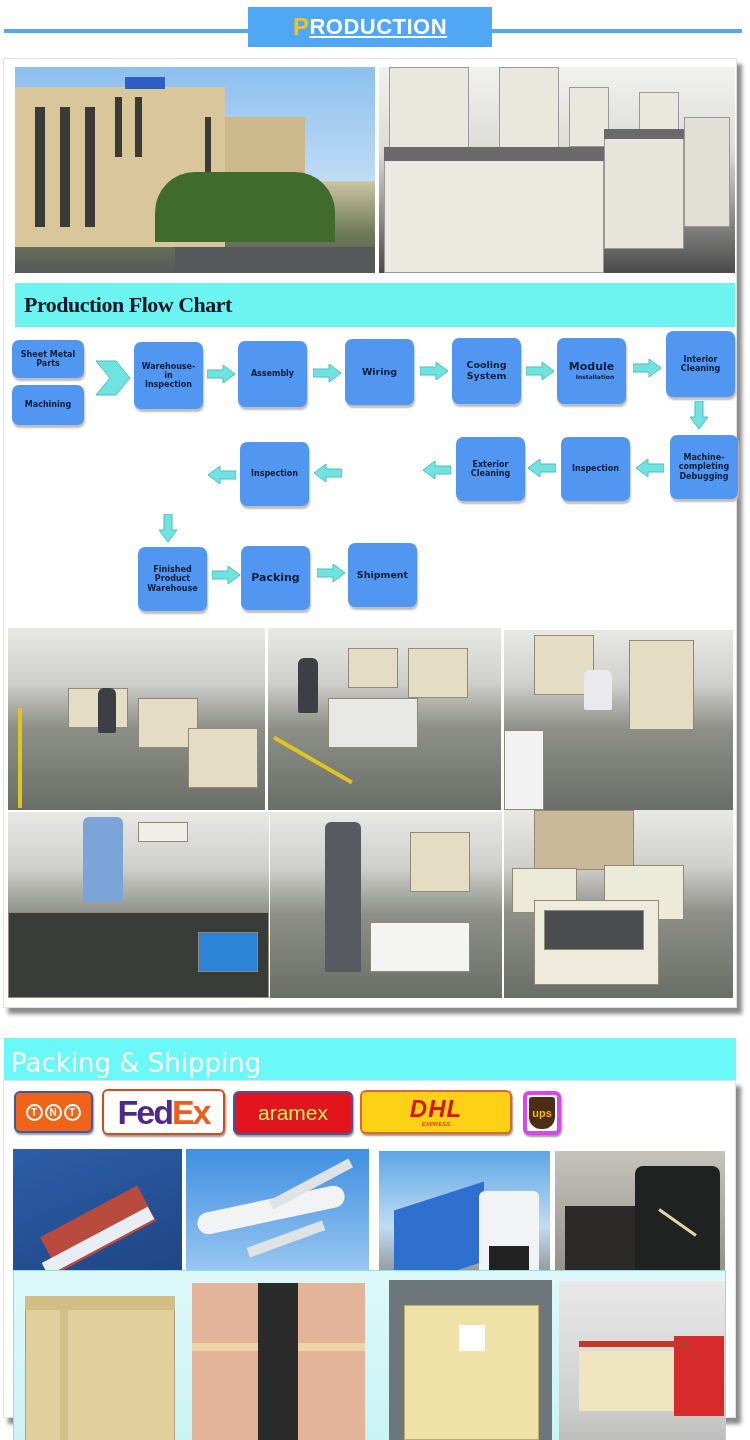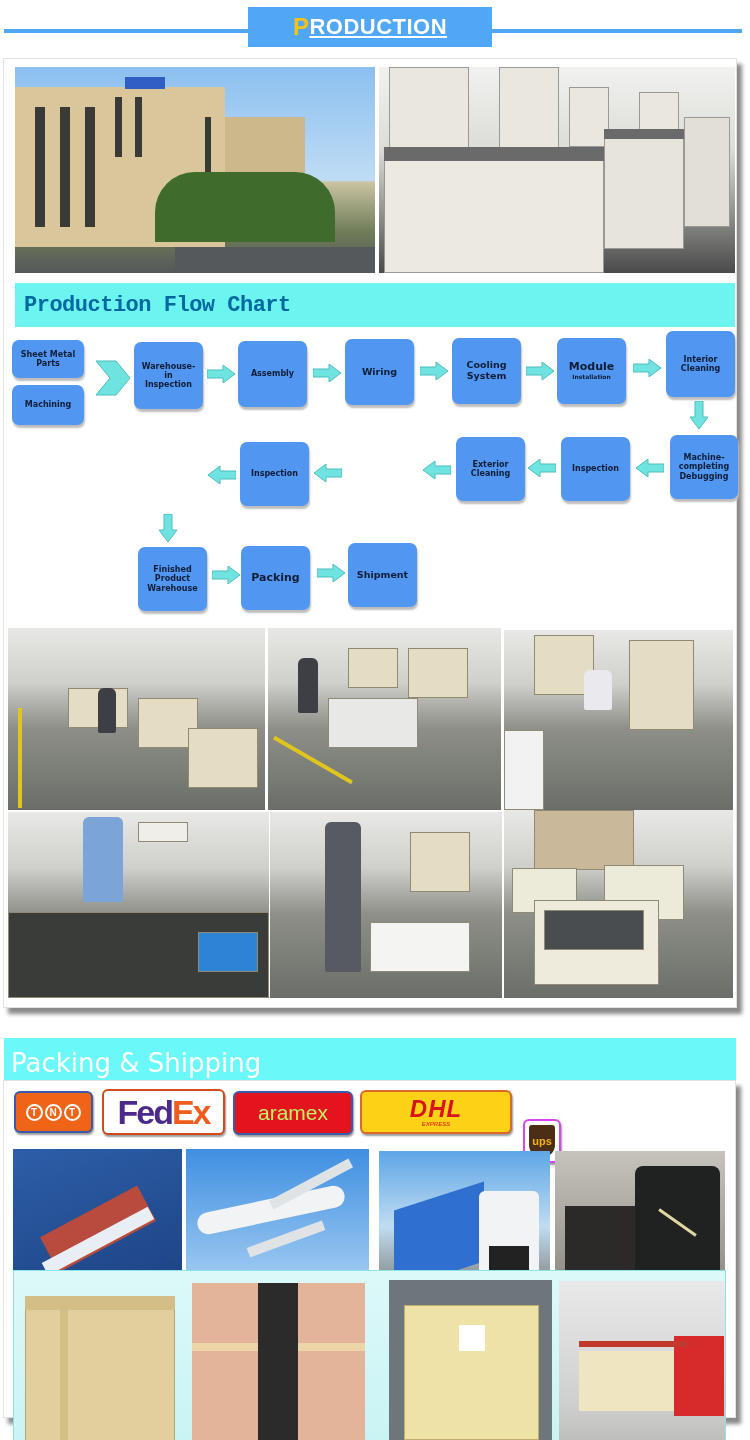--- a/index.html
+++ b/index.html
@@ -29,28 +29,28 @@
   .ph-building .logo { position: absolute; left: 110px; top: 10px; width: 40px; height: 12px; background: #2f5fc2; }
 
   .ph-machines { left: 375px; top: 8px; width: 356px; height: 206px;
     background: linear-gradient(180deg, #f1f1ef 0%, #dcdcd8 40%, #4a4a4a 100%); }
   .ph-machines .cab { position: absolute; background: #eae7df; border: 1px solid #999; }
   .ph-machines .lid { position: absolute; background: #6a6a6a; }
 
   
   .flow-title { position: absolute; left: 11px; top: 224px; width: 720px; height: 44px; background: #6bf4f0;
     display: flex; align-items: center; padding-left: 9px; }
-  .flow-title span { color: #0369a1; font-weight: bold; font-size: 22px; font-family: Liberation Mono, monospace; letter-spacing: -0.5px; }
+  .flow-title span { color: #0f172a; font-weight: bold; font-size: 22px; font-family: Liberation Serif, serif; letter-spacing: -0.5px; }
 
   .node { position: absolute; background: #5196f0; border-radius: 7px; box-shadow: 1px 3px 2px #bdbdbd;
     display: flex; align-items: center; justify-content: center; text-align: center; color: #0f1e37;
     font-weight: bold; font-family: "DejaVu Sans", sans-serif; line-height: 1.15; padding: 2px; white-space: pre-line; }
   .sz-s { font-size: 8px; }
   .sz-m { font-size: 9.5px; }
-  .sz-l { font-size: 11px; }
+  .sz-l { font-size: 11px; text-align: right; }
 
   .arr-r, .arr-l, .arr-d { position: absolute; }
   .arr-r svg, .arr-l svg, .arr-d svg { display: block; }
 
   
   .wp { position: absolute; overflow: hidden; }
   .floor { background: linear-gradient(180deg, #e8e8e6 0%, #cfcfcb 30%, #8d8f88 55%, #6b6d68 100%); }
   .wp .unit { position: absolute; background: #e4ddc3; border: 1px solid #8f8a76; }
   .wp .stripe { position: absolute; background: #e0c51f; }
   .wp .person { position: absolute; background: #3d3f45; border-radius: 6px 6px 2px 2px; }
@@ -71,21 +71,21 @@
     line-height: 13px; text-align: center; font-size: 10px; margin: 0 1px; }
   .c-fedex { left: 98px; top: 8px; width: 123px; height: 46px; background: #fff; border: 2px solid #d14b1d; }
   .c-fedex .fed { color: #4c2a8c; font-weight: bold; font-size: 34px; letter-spacing: -2px; }
   .c-fedex .ex { color: #ef5c1e; font-weight: bold; font-size: 34px; letter-spacing: -2px; }
   .c-aramex { left: 229px; top: 10px; width: 120px; height: 44px; background: #e3141d; border: 2px solid #3a5aa8; }
   .c-aramex span { color: #bef264; font-size: 21px; }
   .c-dhl { left: 356px; top: 9px; width: 152px; height: 44px; background: #fdd216; border: 2px solid #d9682a;
     flex-direction: column; }
   .c-dhl .dhl { color: #d7131c; font-weight: bold; font-style: italic; font-size: 24px; letter-spacing: 1px; line-height: 1; }
   .c-dhl .exp { color: #d7131c; font-style: italic; font-size: 6px; line-height: 1; }
-  .c-ups { left: 519px; top: 10px; width: 38px; height: 44px; background: #fff; border: 2px solid #d946ef; margin-top: 28px; }
+  .c-ups { left: 519px; top: 10px; width: 38px; height: 44px; background: #fff; border: 4px solid #d946ef; }
   .c-ups span { display: flex; align-items: center; justify-content: center; width: 26px; height: 32px; background: #4b2e15;
     border-radius: 3px 3px 12px 12px; color: #f5b417; font-weight: bold; font-size: 11px; }
   .c-ems { left: 566px; top: 9px; width: 158px; height: 46px; background: #fff; border: 2px solid #d9682a; }
   .c-ems span { color: #2a5bd7; font-weight: bold; font-style: italic; font-size: 32px; letter-spacing: 2px; }
   .c-ems .wing { position: absolute; height: 3px; background: #ef8a1c; }
 
   .tp { position: absolute; overflow: hidden; }
   .t-ship { left: 9px; top: 68px; width: 169px; height: 167px; background: linear-gradient(160deg, #2d5ea8, #1b3f7e); }
   .t-plane { left: 182px; top: 68px; width: 183px; height: 170px; background: linear-gradient(180deg, #3f8fe1, #bcdcf6); }
   .t-truck { left: 375px; top: 70px; width: 171px; height: 168px; background: linear-gradient(180deg, #5ea6e6 0%, #c0dcf2 45%, #8d9495 75%, #6f7575 100%); }

